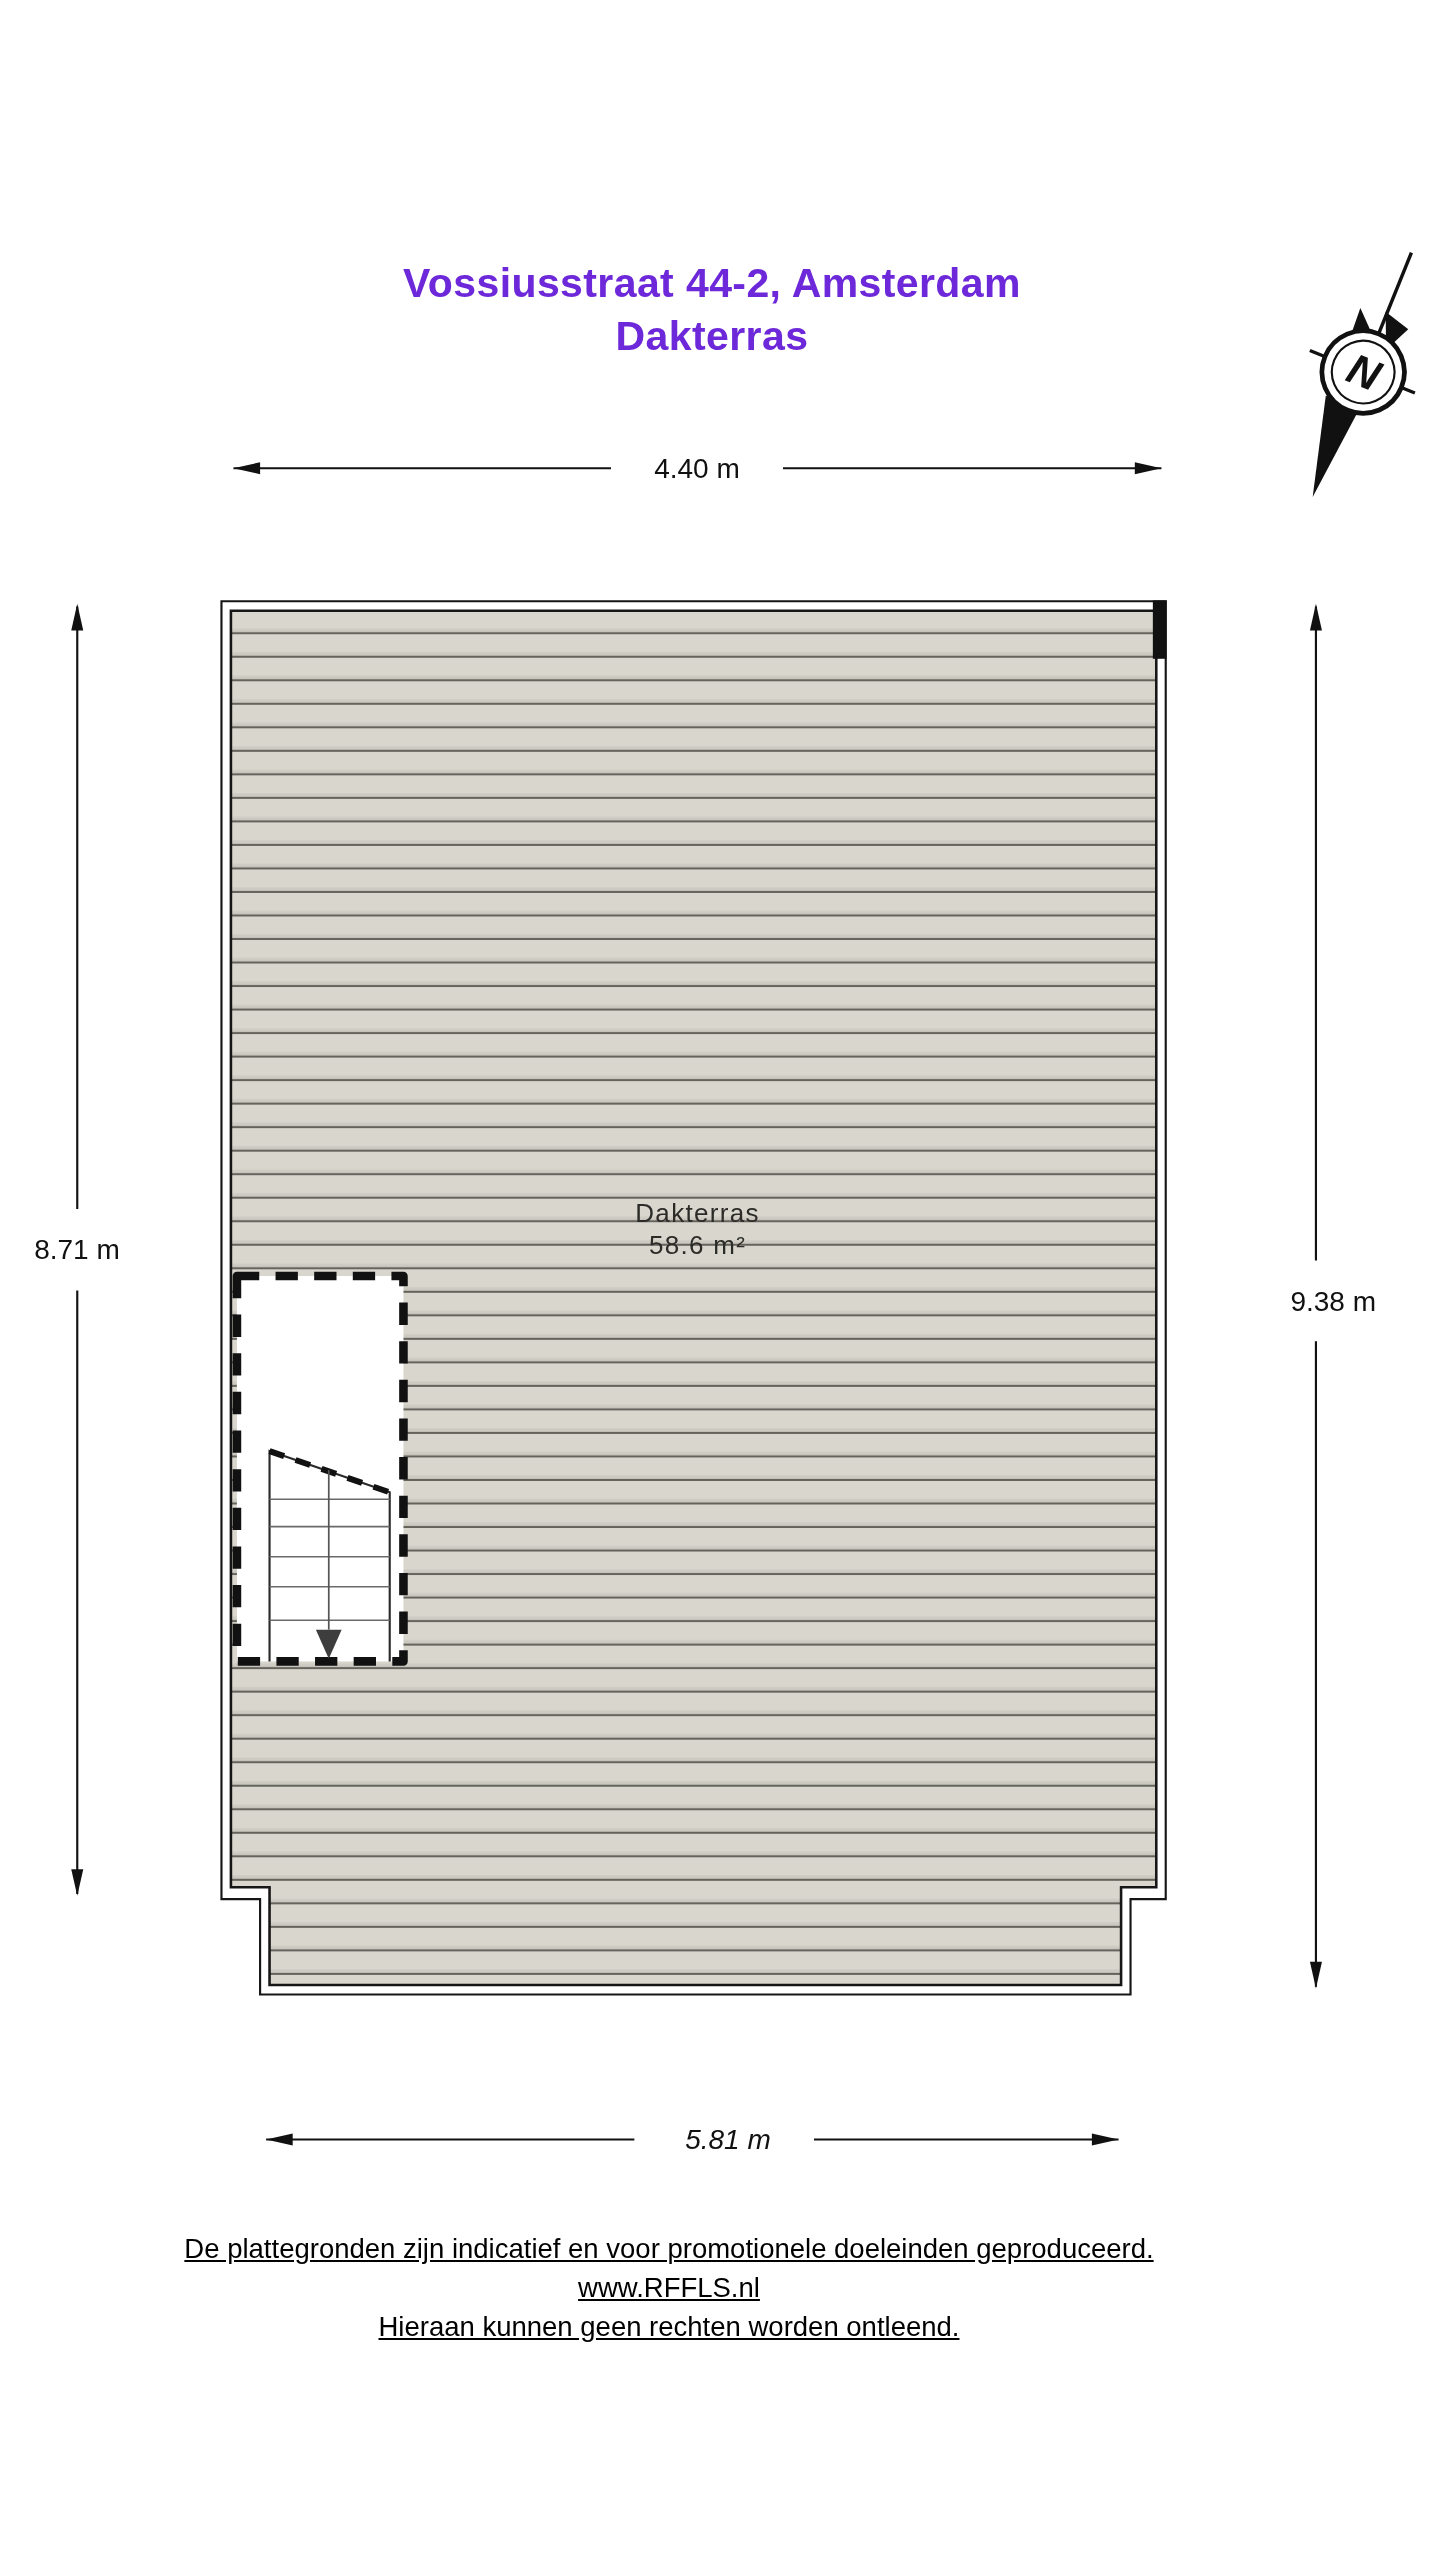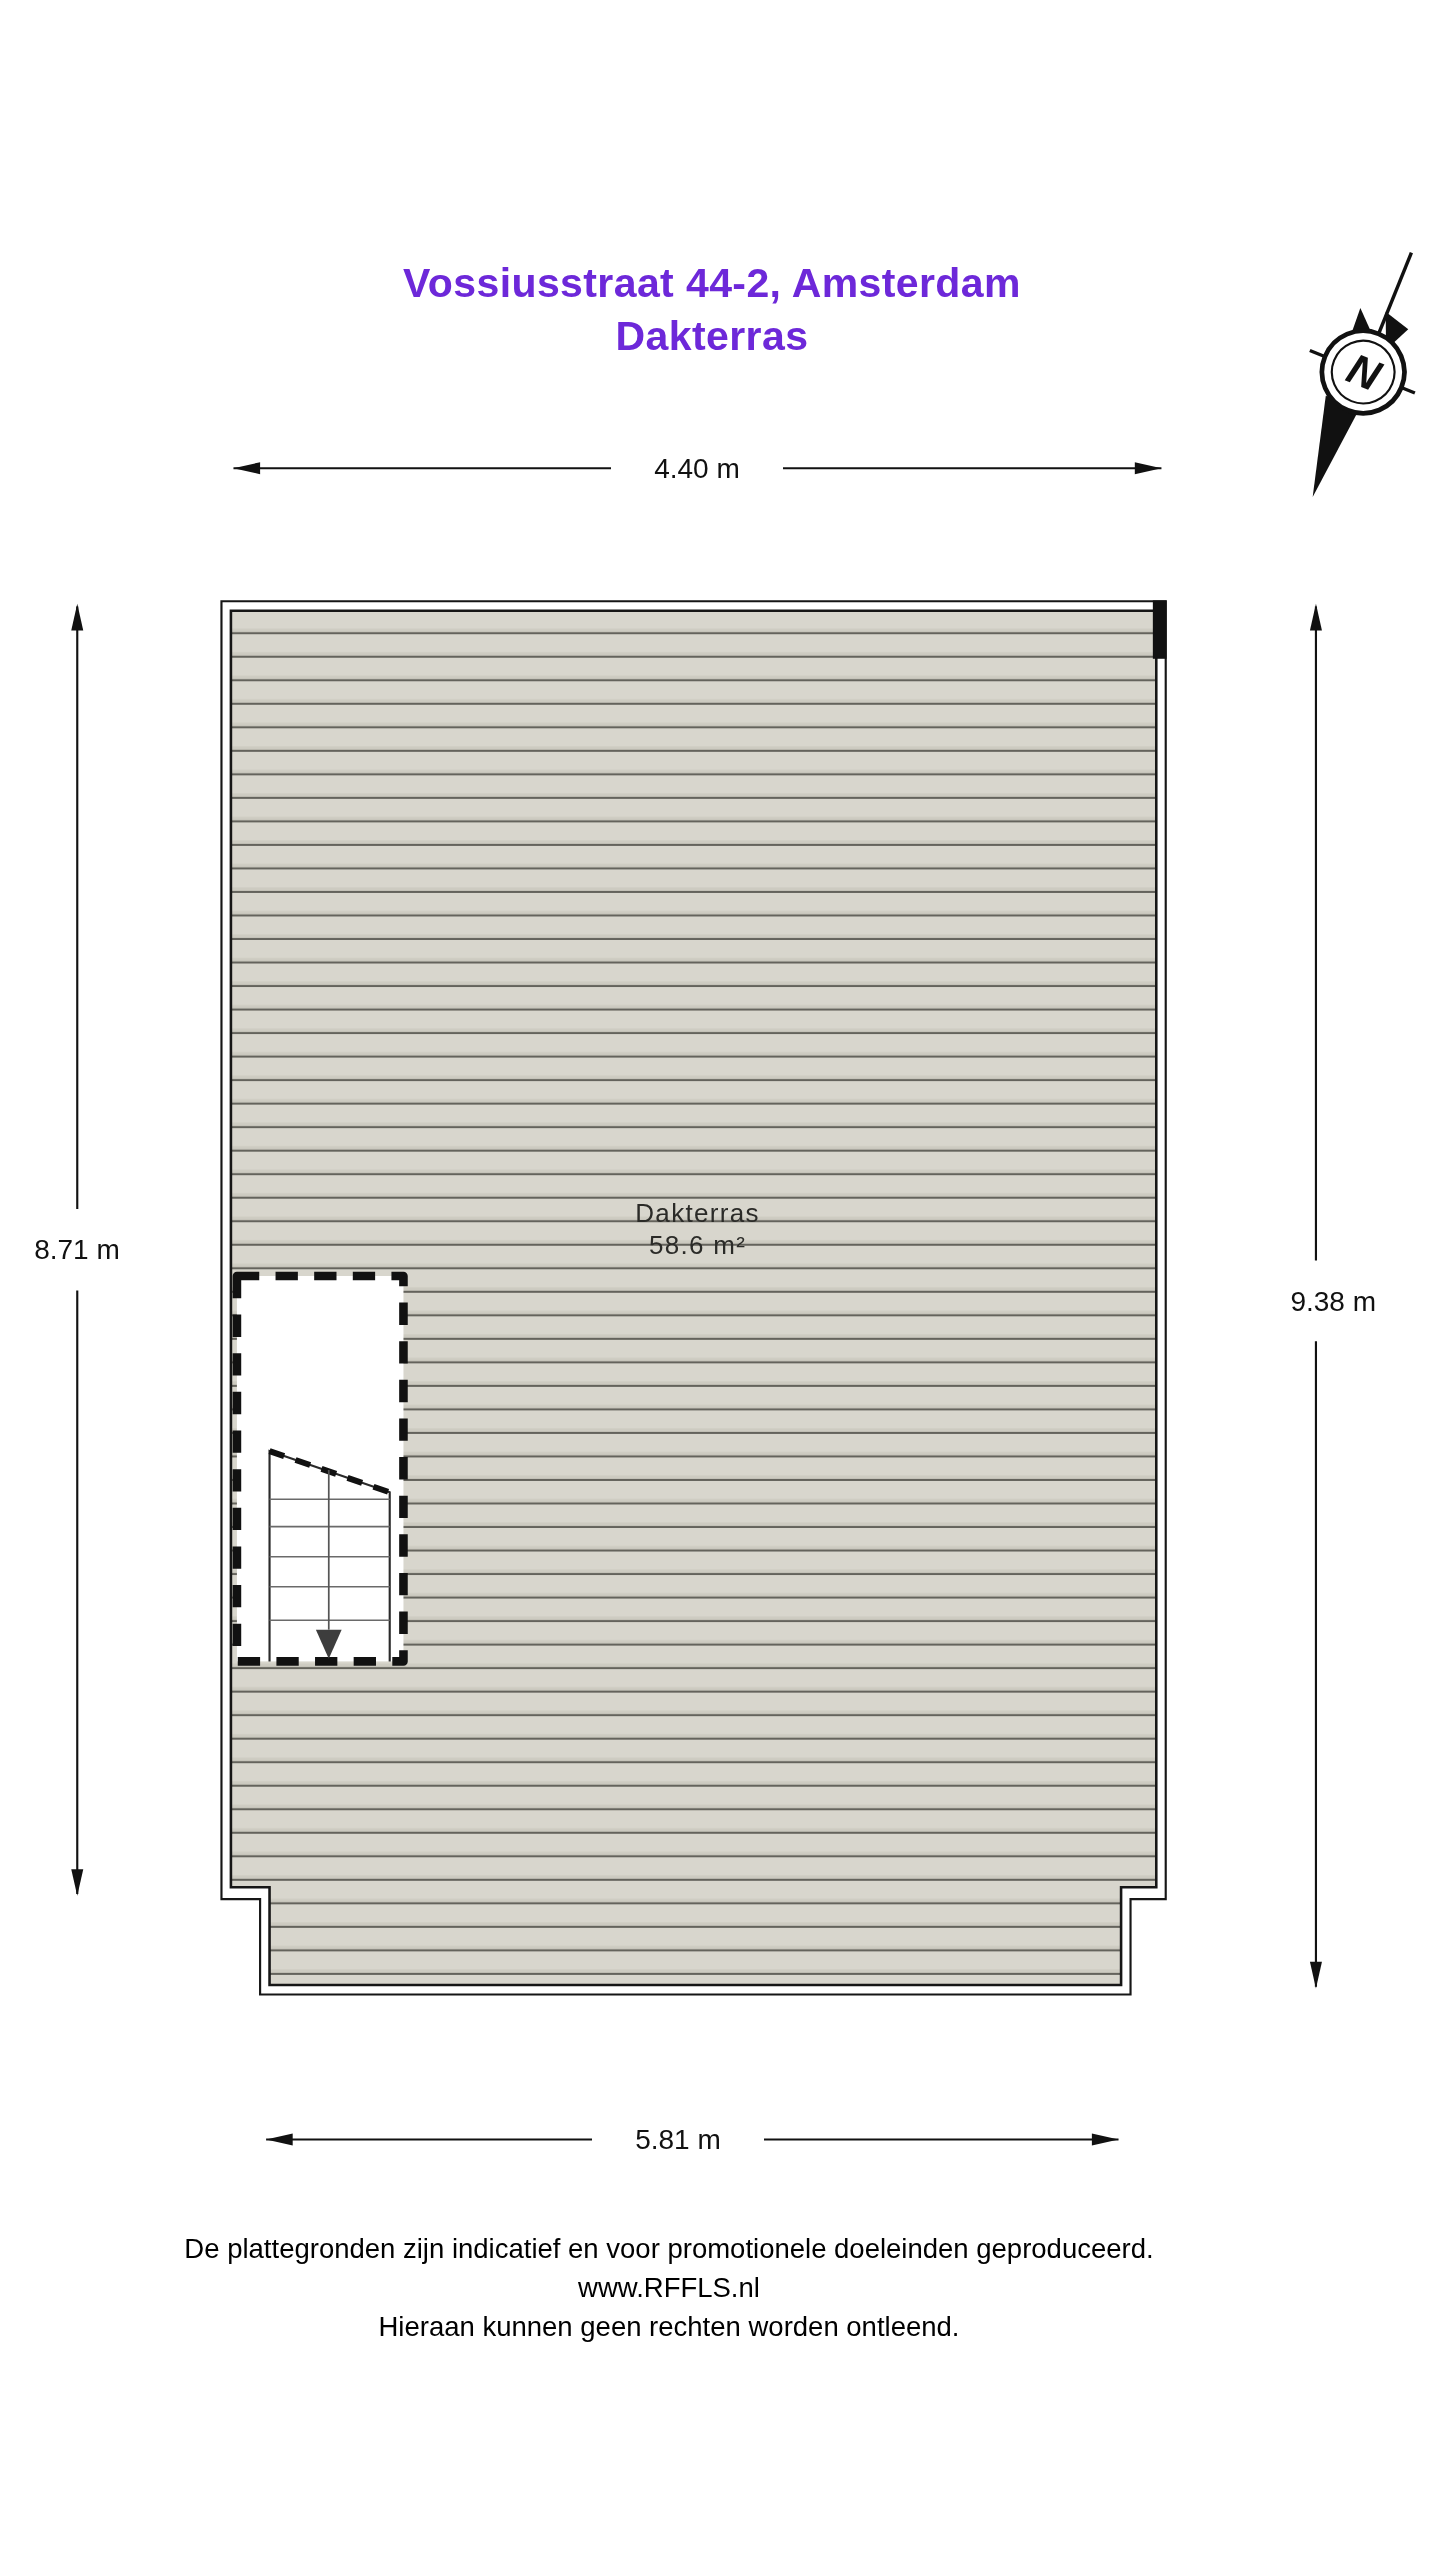--- a/index.html
+++ b/index.html
@@ -36,37 +36,38 @@
   }
   .dim-label {
     font-size: 28px;
     line-height: 34px;
     color: #111111;
     background: #ffffff;
   }
   .dim-label.top    { left: 611px;  top: 452px;  width: 172px; }
   .dim-label.left   { left: 17px;   top: 1233px; width: 120px; }
   .dim-label.right  { left: 1256px; top: 1285px; width: 120px; text-align: right; }
-  .dim-label.bottom { left: 592px;  top: 2123px; width: 172px; }
+  .dim-label.bottom { left: 642px;  top: 2123px; width: 172px; font-style: italic; }
   .room-label {
     left: 526px;
     top: 1197px;
     width: 343px;
     font-size: 26px;
     line-height: 32px;
     letter-spacing: 1.3px;
     color: #2b2b28;
   }
   .footer-block {
     left: 72px;
     top: 2229px;
     width: 1194px;
     font-size: 27.5px;
     line-height: 39px;
     color: #000000;
+    text-decoration: underline;
   }
 </style>
 </head>
 <body>
 
 <div id="canvas">
 
   <svg id="plan-svg" width="1449" height="2576" viewBox="0 0 1688 3000">
     <defs>
       <pattern id="planks" patternUnits="userSpaceOnUse" x="0" y="711" width="60" height="27.4">

